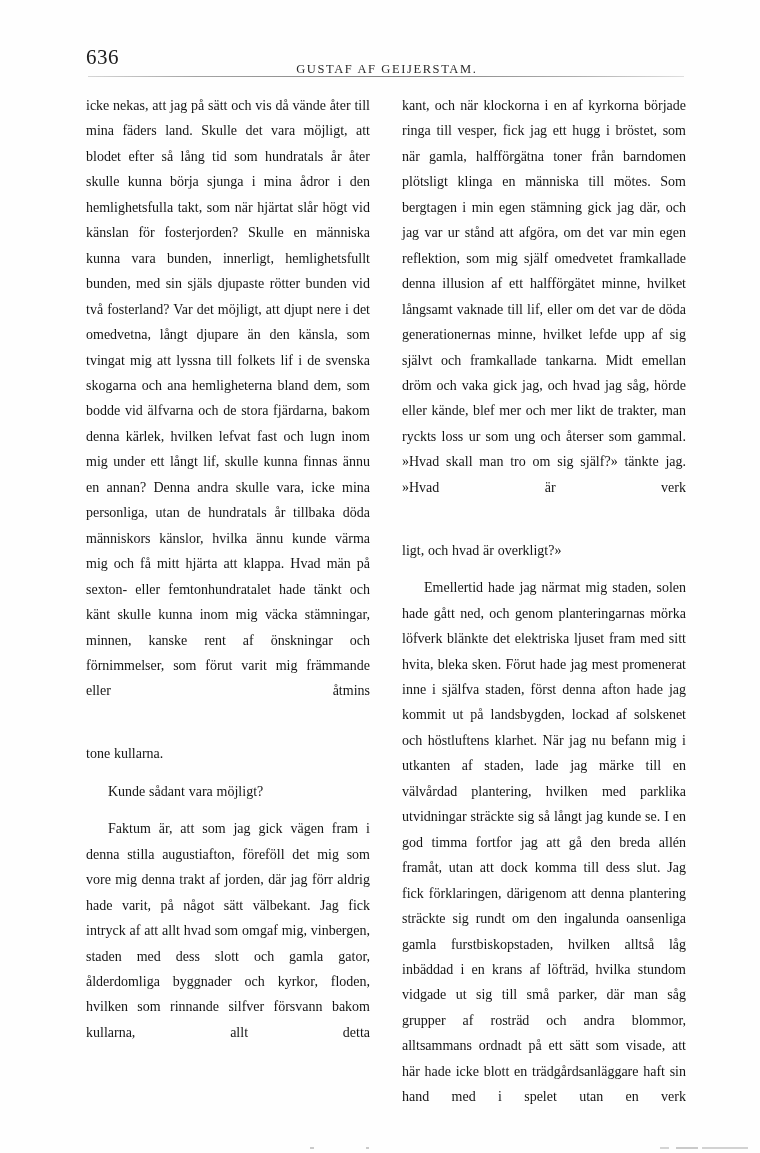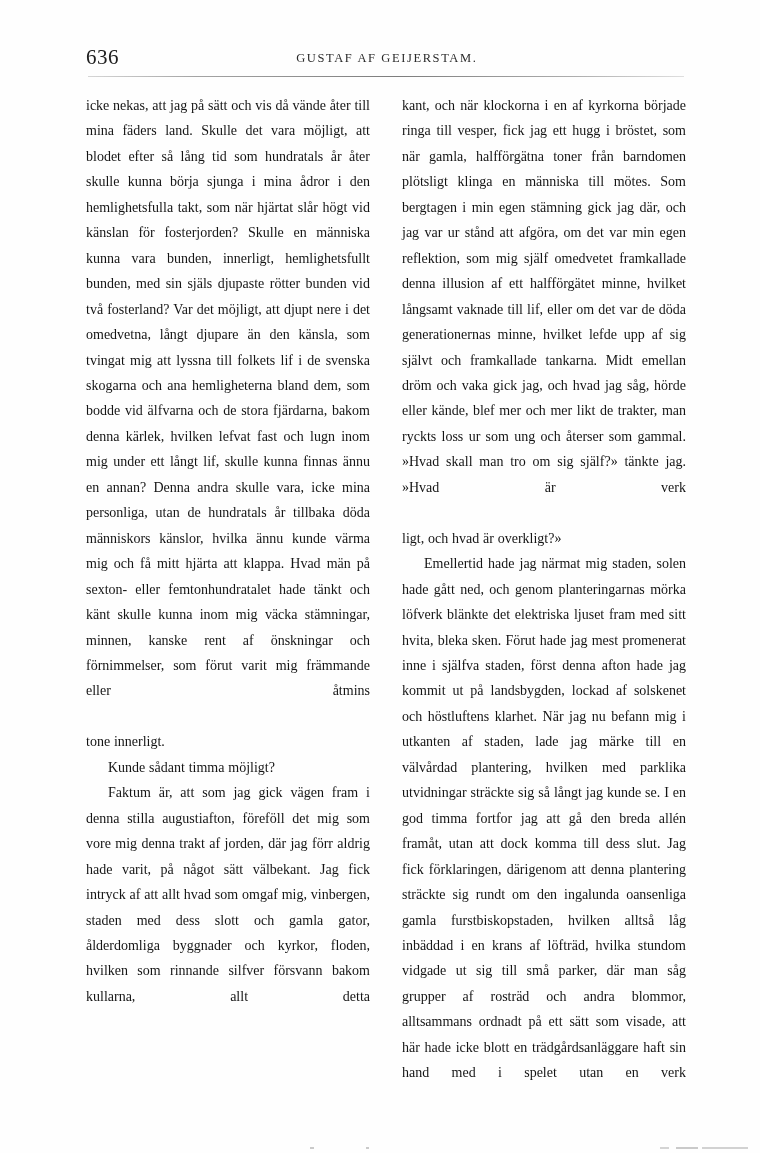--- a/index.html
+++ b/index.html
@@ -35,21 +35,21 @@
     font-size: 21px;
     line-height: 26px;
     letter-spacing: 0.5px;
     color: #202020;
   }
 
   .head-title {
     position: absolute;
     left: 0;
     right: 0;
-    top: 5px;
+    top: 16px;
     text-align: center;
     font-size: 12.5px;
     line-height: 18px;
     letter-spacing: 1.6px;
     color: #2b2b2b;
     text-indent: 1.6px;
   }
 
   .head-rule {
     position: absolute;
@@ -90,21 +90,21 @@
     hyphens: none;
     word-spacing: 0.3px;
     color: #141414;
   }
 
   .column p.indent {
     text-indent: 22px;
   }
 
   .column p + p {
-    margin-top: 0;
+    margin-top: 12px;
   }
 
   
   .column p.flow:after {
     content: "";
     display: inline-block;
     width: 100%;
   }
 
   
@@ -129,22 +129,22 @@
     <div class="folio">636</div>
     <div class="head-title">GUSTAF AF GEIJERSTAM.</div>
   </div>
 
   <div class="head-rule"></div>
 
   <div class="columns">
 
     <div class="column">
       <p class="flow">icke nekas, att jag på sätt och vis då vände åter till mina fäders land. Skulle det vara möjligt, att blodet efter så lång tid som hundratals år åter skulle kunna börja sjunga i mina ådror i den hemlighetsfulla takt, som när hjärtat slår högt vid känslan för fosterjorden? Skulle en människa kunna vara bunden, innerligt, hemlighetsfullt bunden, med sin själs djupaste rötter bunden vid två fosterland? Var det möjligt, att djupt nere i det omedvetna, långt djupare än den känsla, som tvingat mig att lyssna till folkets lif i de svenska skogarna och ana hemligheterna bland dem, som bodde vid älfvarna och de stora fjärdarna, bakom denna kärlek, hvilken lefvat fast och lugn inom mig under ett långt lif, skulle kunna finnas ännu en annan? Denna andra skulle vara, icke mina personliga, utan de hundratals år tillbaka döda människors känslor, hvilka ännu kunde värma mig och få mitt hjärta att klappa. Hvad män på sexton- eller femtonhundratalet hade tänkt och känt skulle kunna inom mig väcka stämningar, minnen, kanske rent af önskningar och förnimmelser, som förut varit mig främmande eller åtmins</p>
-      <p>tone innerligt.</p>
-      <p class="indent">Kunde sådant timma möjligt?</p>
+      <p>tone kullarna.</p>
+      <p class="indent">Kunde sådant vara möjligt?</p>
       <p class="indent flow"><span>Faktum är, att som jag gick vägen fram i denna stilla augustiafton, föreföll det mig som vore mig denna trakt af jorden, där jag förr aldrig hade varit, på något sätt välbekant. Jag fick intryck af att allt hvad som omgaf mig, vinbergen, staden med dess slott och gamla gator, ålderdomliga byggnader och kyrkor, floden, hvilken som rinnande silfver försvann bakom kullarna, allt detta </span></p>
     </div>
 
     <div class="column">
       <p class="flow">kant, och när klockorna i en af kyrkorna började ringa till vesper, fick jag ett hugg i bröstet, som när gamla, halfförgätna toner från barndomen plötsligt klinga en människa till mötes. Som bergtagen i min egen stämning gick jag där, och jag var ur stånd att afgöra, om det var min egen reflektion, som mig själf omedvetet framkallade denna illusion af ett halfförgätet minne, hvilket långsamt vaknade till lif, eller om det var de döda generationernas minne, hvilket lefde upp af sig självt och framkallade tankarna. Midt emellan dröm och vaka gick jag, och hvad jag såg, hörde eller kände, blef mer och mer likt de trakter, man ryckts loss ur som ung och återser som gammal. »Hvad skall man tro om sig själf?» tänkte jag. »Hvad är verk</p>
       <p>ligt, och hvad är overkligt?»</p>
       <p class="indent flow">Emellertid hade jag närmat mig staden, solen hade gått ned, och genom planteringarnas mörka löfverk blänkte det elektriska ljuset fram med sitt hvita, bleka sken. Förut hade jag mest promenerat inne i själfva staden, först denna afton hade jag kommit ut på landsbygden, lockad af solskenet och höstluftens klarhet. När jag nu befann mig i utkanten af staden, lade jag märke till en välvårdad plantering, hvilken med parklika utvidningar sträckte sig så långt jag kunde se. I en god timma fortfor jag att gå den breda allén framåt, utan att dock komma till dess slut. Jag fick förklaringen, därigenom att denna plantering sträckte sig rundt om den ingalunda oansenliga gamla furstbiskopstaden, hvilken alltså låg inbäddad i en krans af löfträd, hvilka stundom vidgade ut sig till små parker, där man såg grupper af rosträd och andra blommor, alltsammans ordnadt på ett sätt som visade, att här hade icke blott en trädgårdsanläggare haft sin hand med i spelet utan en verk</p>
 
     </div>
 

